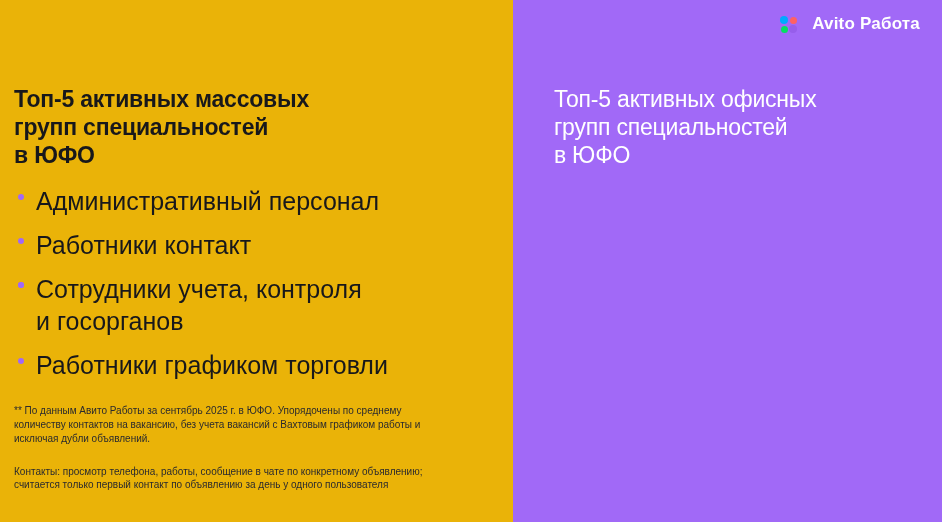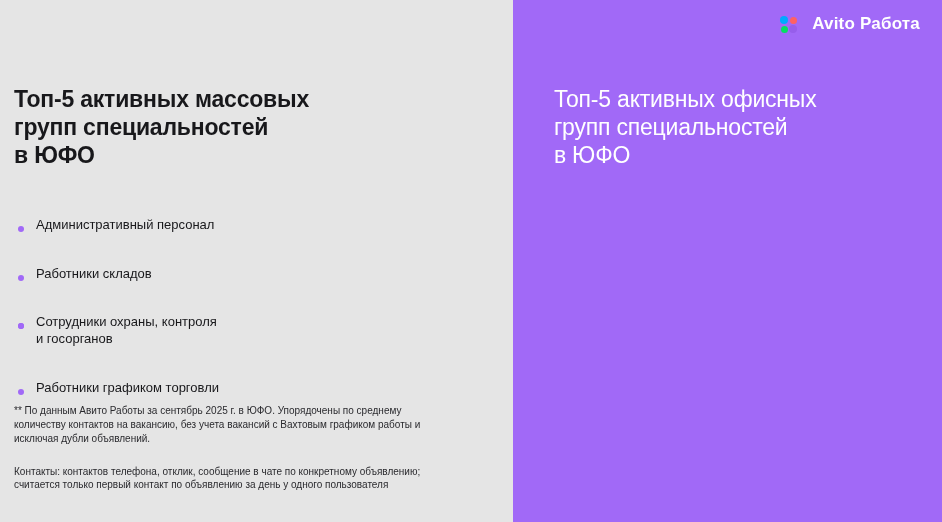--- a/index.html
+++ b/index.html
@@ -16,21 +16,21 @@
   .slide {
     position: relative;
     width: 942px;
     height: 522px;
     display: flex;
   }
   .panel-left {
     position: relative;
     width: 563px;
     height: 522px;
-    background: #e5e5e5;
+    background: #eab308;
     box-sizing: border-box;
   }
   .panel-right {
     position: relative;
     width: 471px;
     height: 522px;
     background: #a169f7;
     box-sizing: border-box;
   }
   
@@ -97,24 +97,23 @@
   .bullets-left {
     position: absolute;
     left: 14px;
     top: 185px;
     width: 440px;
   }
   ul.bullets li {
     position: relative;
     padding-left: 22px;
     margin-bottom: 12px;
-    font-size: 13px;
+    font-size: 25px;
     line-height: 1.28;
     white-space: pre-line;
-    margin-top: 32px;
   }
   .bullets-left li {
     color: #18181b;
   }
   ul.bullets li .dot {
     position: absolute;
     left: 4px;
     top: 9px;
     width: 6px;
     height: 6px;
@@ -142,30 +141,30 @@
 <div class="slide">
 
   <div class="panel-left">
 
     <div class="title title-left">Топ-5 активных массовых
 групп специальностей
 в ЮФО</div>
 
     <ul class="bullets bullets-left">
       <li><span class="dot"></span><span>Административный персонал</span></li>
-      <li><span class="dot"></span><span>Работники складов</span></li>
+      <li><span class="dot"></span><span>Работники контакт</span></li>
       <li><span class="dot"></span></li>
-      <li><span class="dot"></span><span>Сотрудники охраны, контроля
+      <li><span class="dot"></span><span>Сотрудники учета, контроля
 и госорганов</span></li>
       <li><span class="dot"></span><span>Работники графиком торговли</span></li>
     </ul>
 
     <div class="footnote">
       <p>** По данным Авито Работы за сентябрь 2025 г. в ЮФО. Упорядочены по среднему количеству контактов на вакансию, без учета вакансий с Вахтовым графиком работы и исключая дубли объявлений.</p>
-      <p>Контакты: контактов телефона, отклик, сообщение в чате по конкретному объявлению; считается только первый контакт по объявлению за день у одного пользователя</p>
+      <p>Контакты: просмотр телефона, работы, сообщение в чате по конкретному объявлению; считается только первый контакт по объявлению за день у одного пользователя</p>
     </div>
 
   </div>
 
   <div class="panel-right">
 
     <div class="brand">
       <span class="brand-mark">
         <i class="bm1"></i>
           <i class="bm2"></i>

